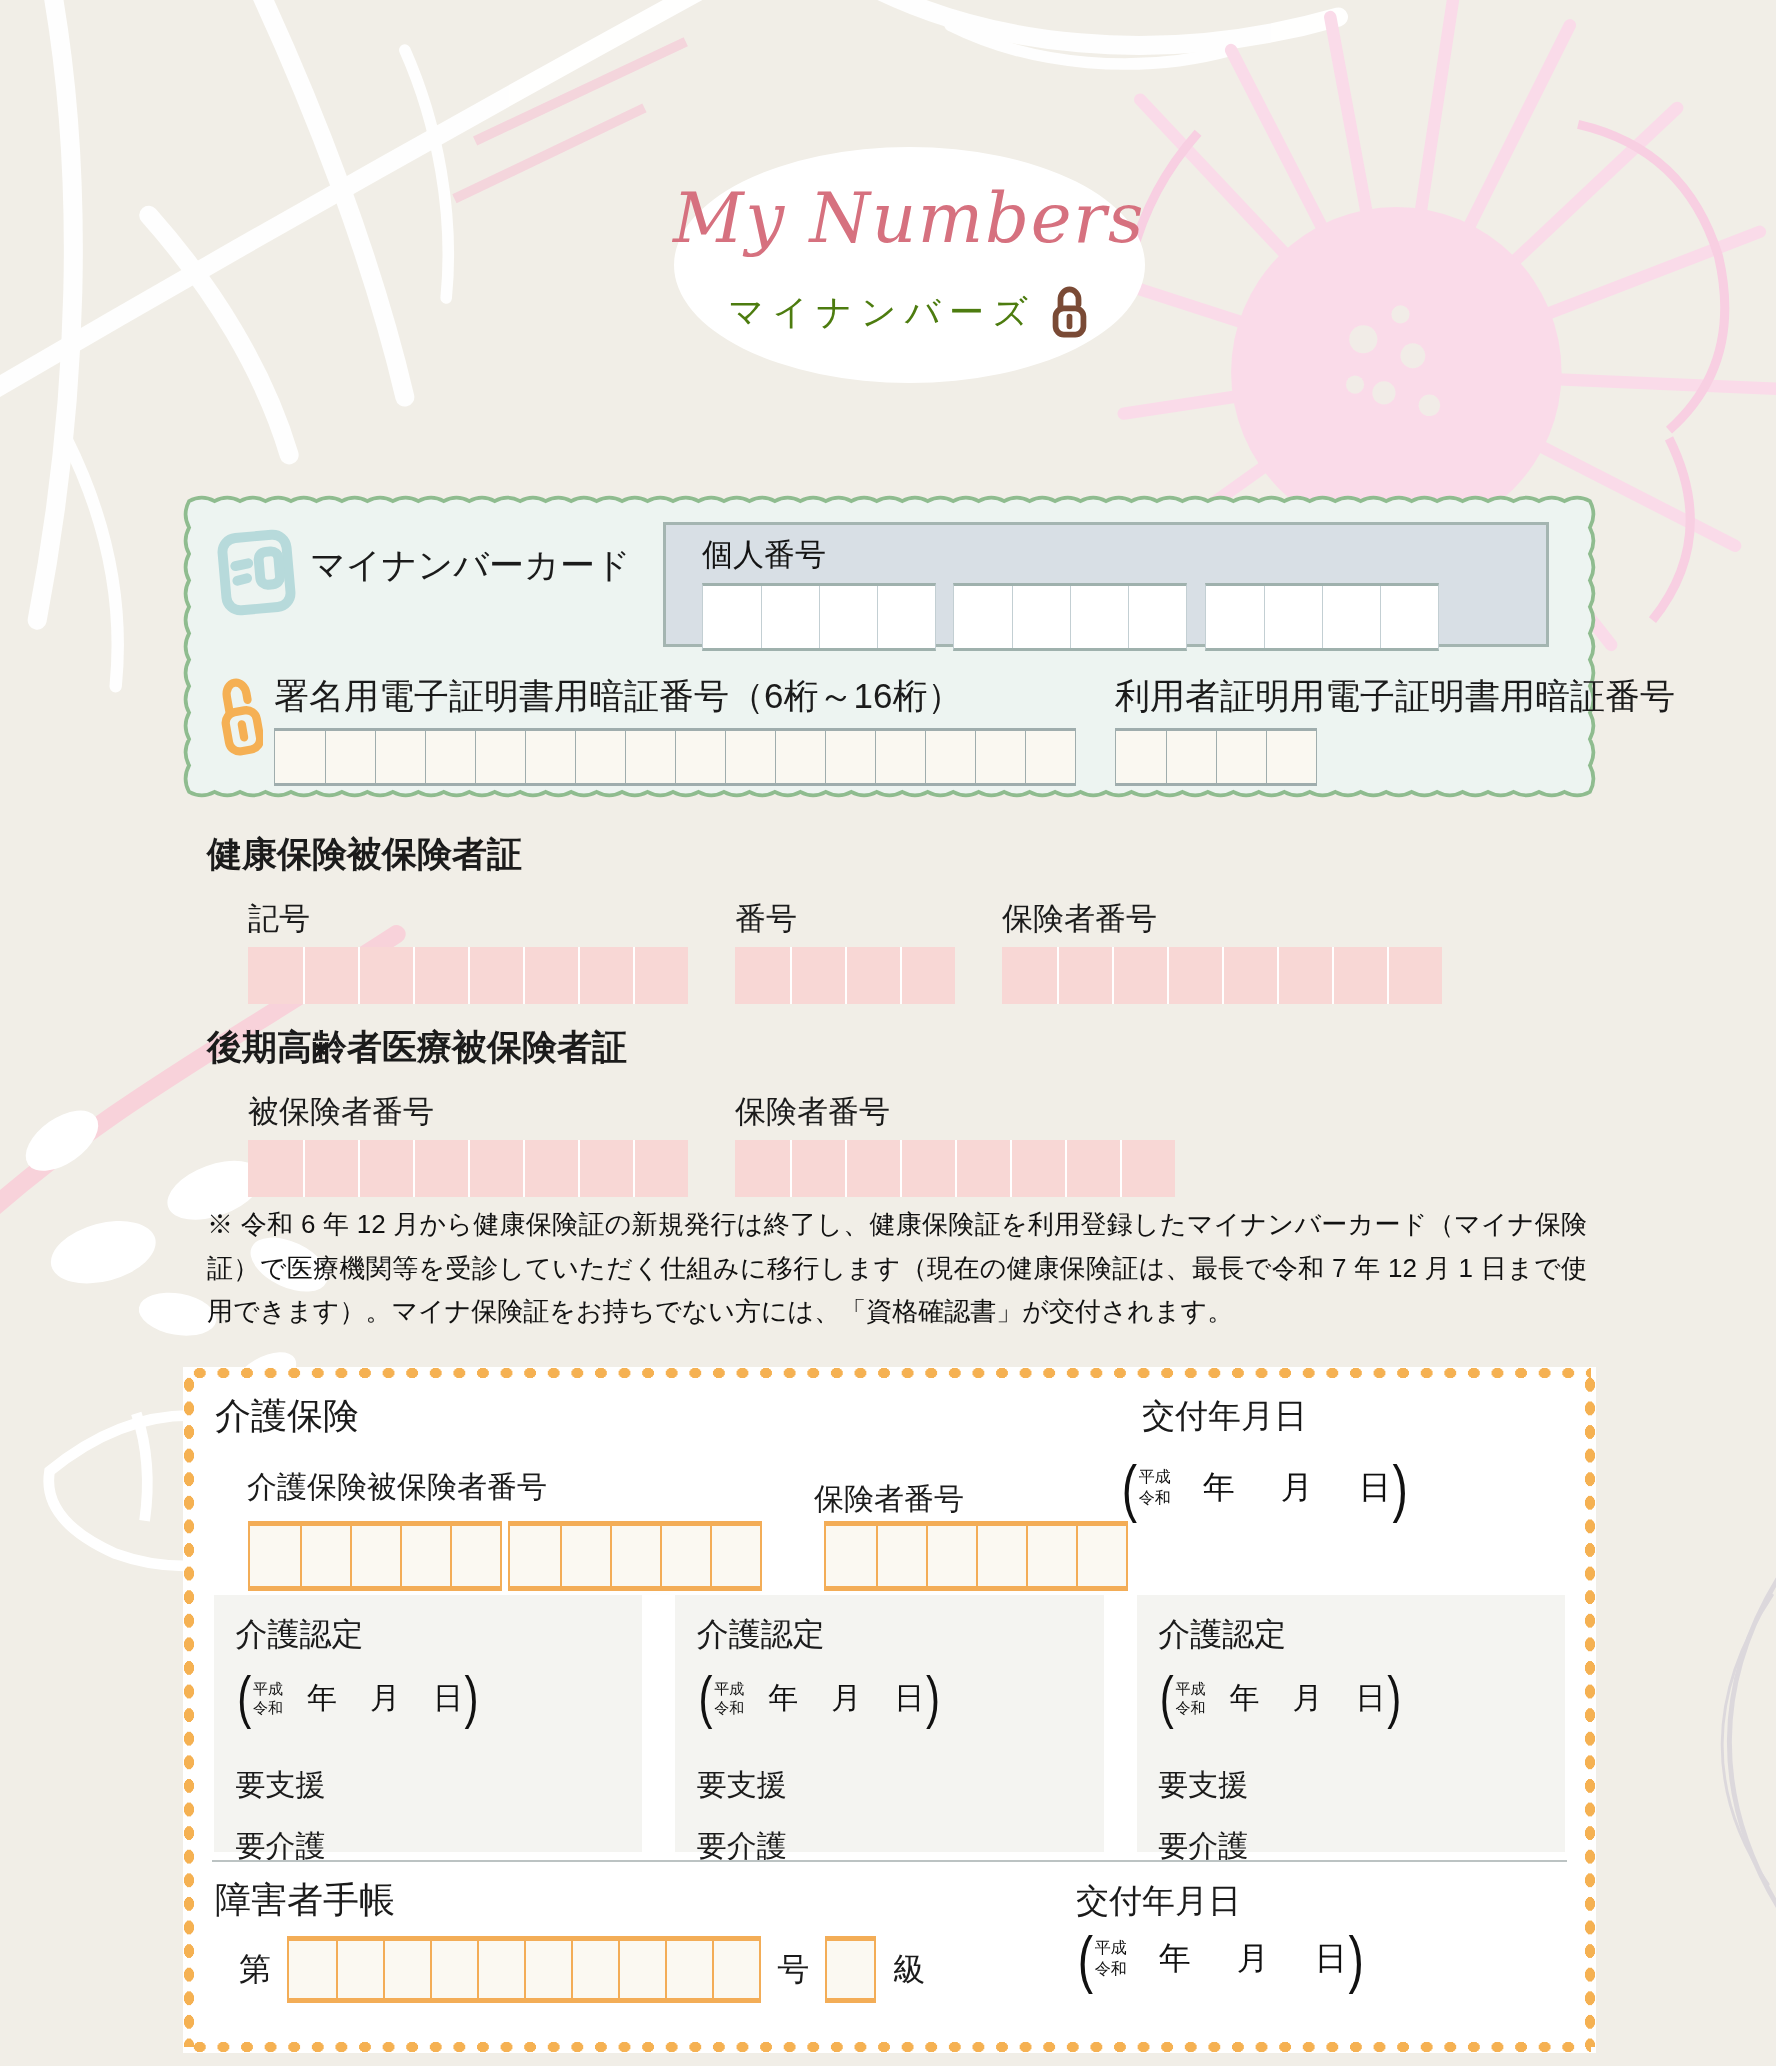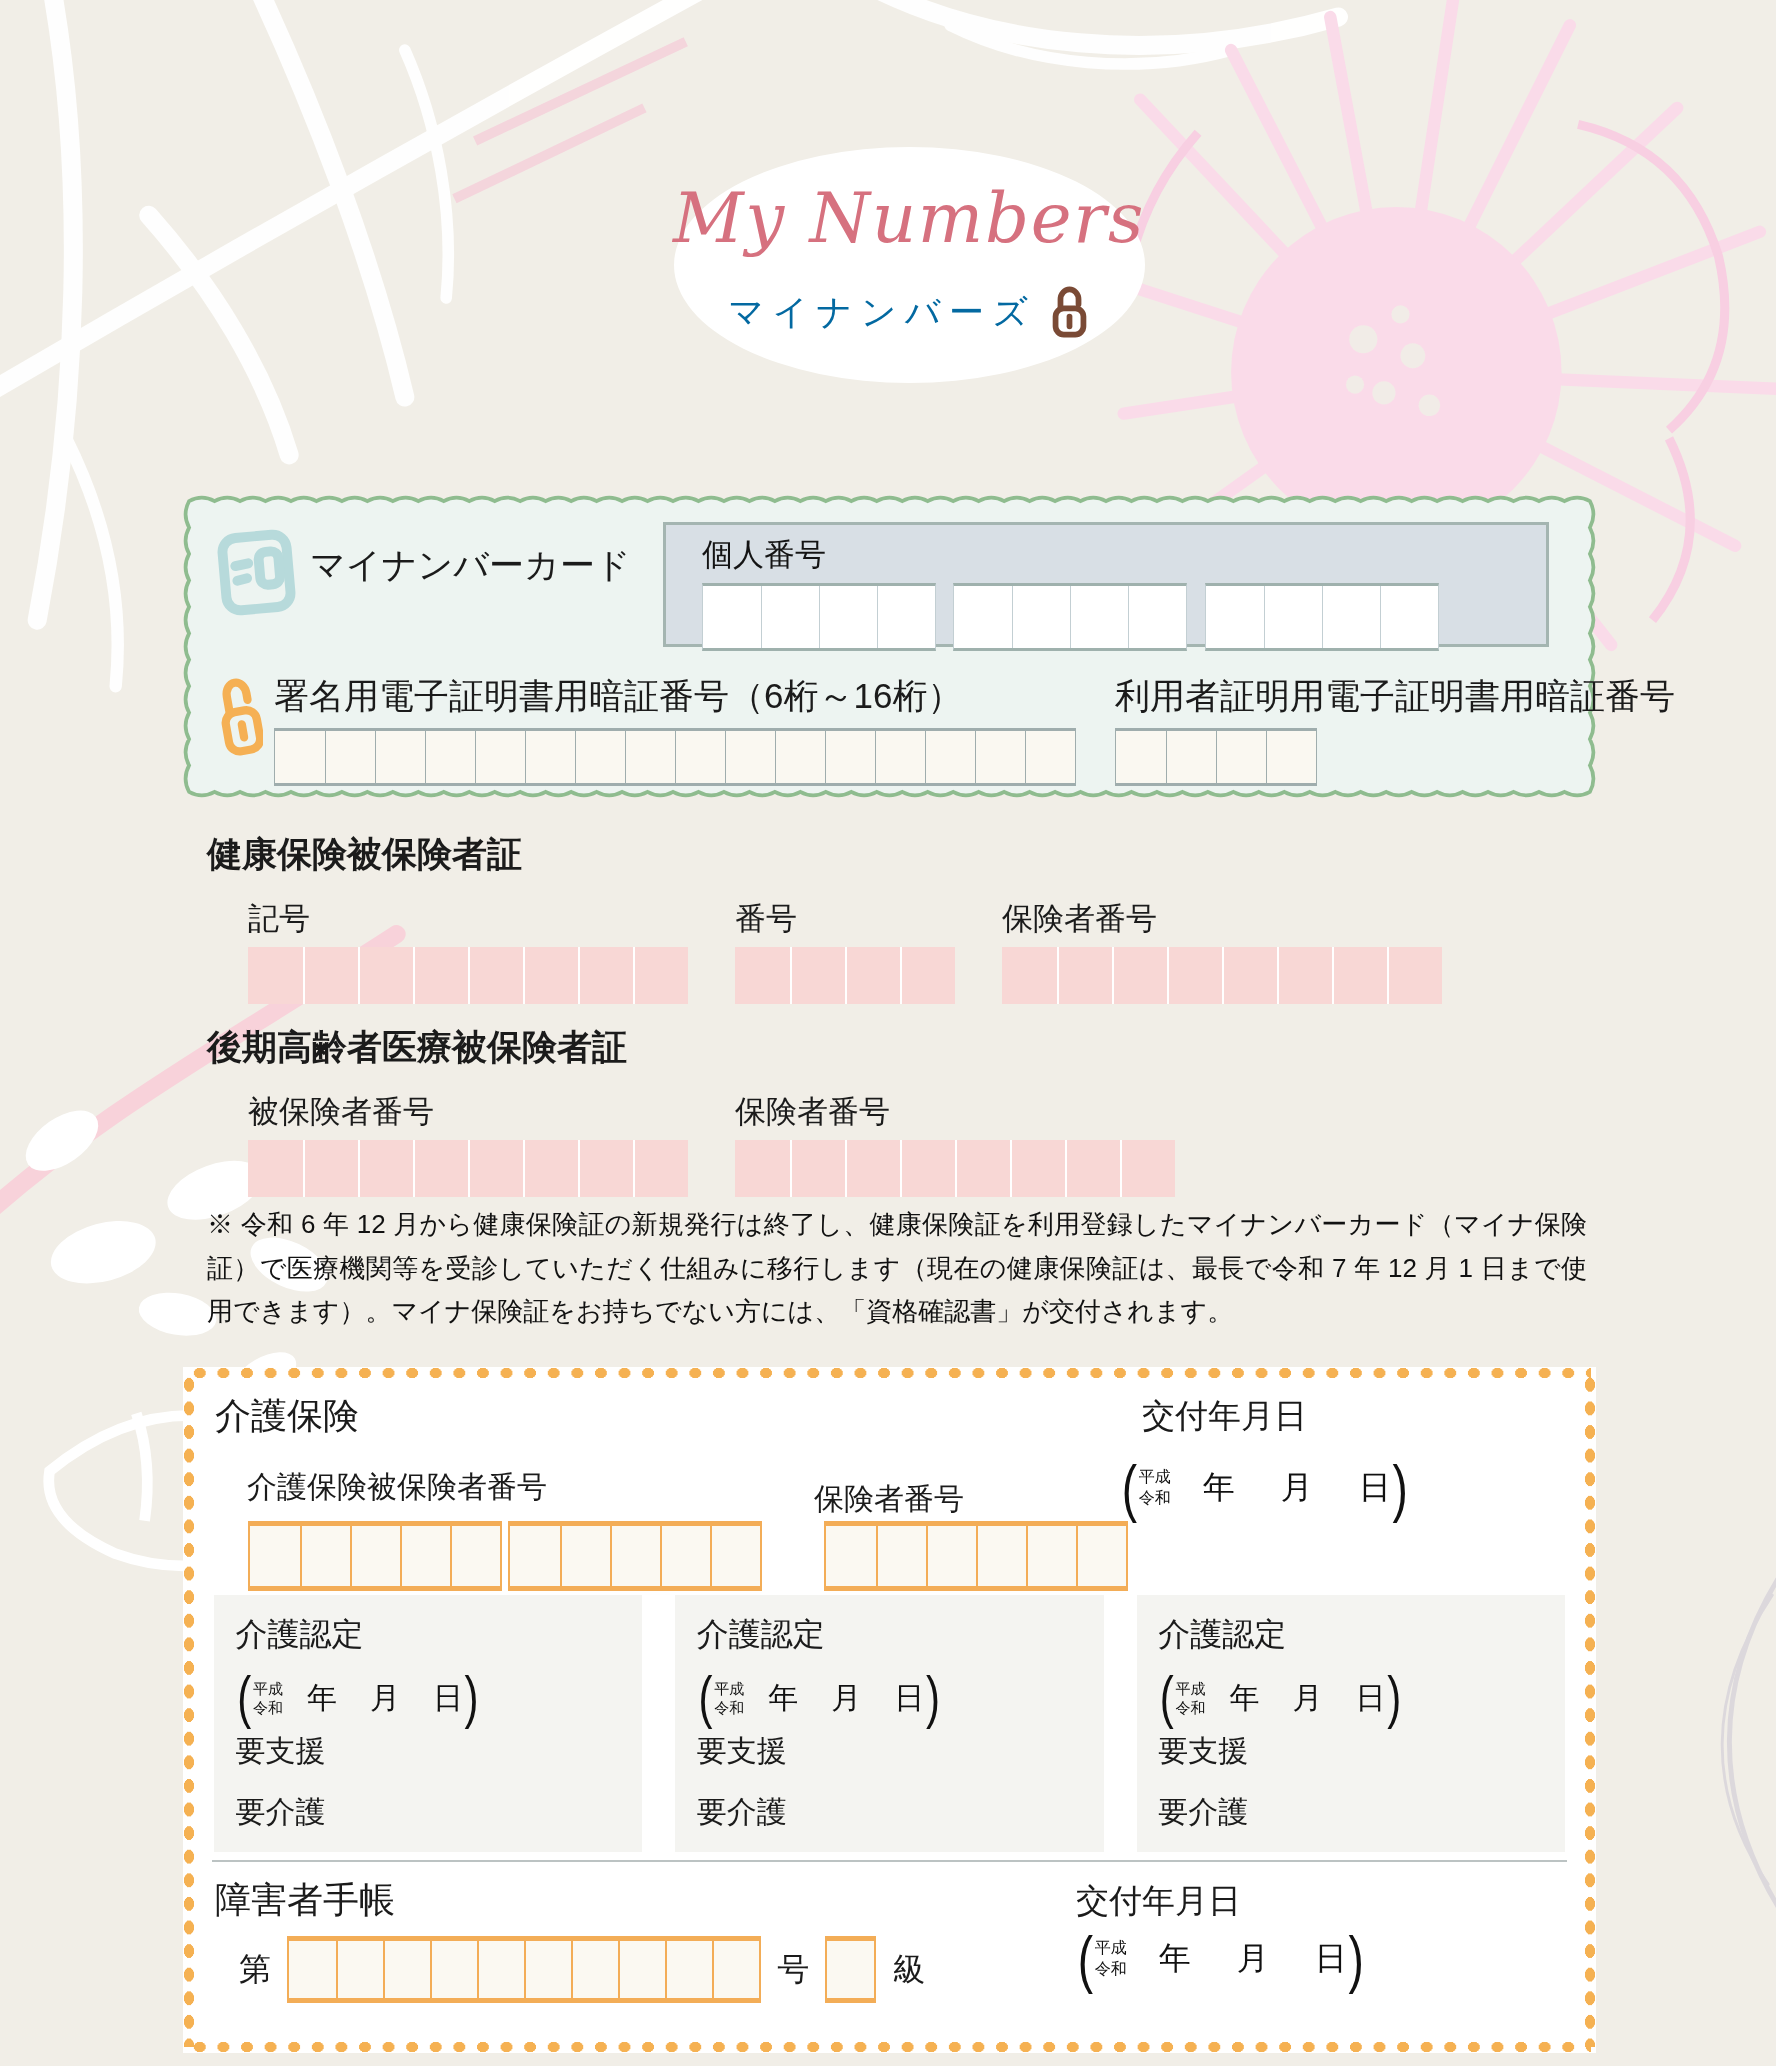--- a/index.html
+++ b/index.html
@@ -11,21 +11,21 @@
   .deco { position:absolute; inset:0; z-index:0; }
 
   
   .title-ellipse { position:absolute; left:674px; top:147px; width:471px; height:236px;
     background:#ffffff; border-radius:50%; z-index:1; }
   .title-en { position:absolute; left:599px; top:178px; width:620px; text-align:center; z-index:2;
     font-family:"DejaVu Serif", serif; font-style:italic; font-size:69px; letter-spacing:1.7px;
     color:#d6717f; white-space:nowrap; }
   .subtitle-row { position:absolute; left:599px; top:285px; width:620px; z-index:2;
     display:flex; justify-content:center; align-items:center; gap:12.4px; }
-  .subtitle { font-size:35px; letter-spacing:8.3px; color:#0369a1; white-space:nowrap; }
+  .subtitle { font-size:35px; letter-spacing:8.3px; color:#4d7c0f; white-space:nowrap; }
 
   
   .grid { display:inline-flex; }
   .grid .cell { flex:none; }
 
   .bluegrid { border:1.2px solid #c3cfd3; border-top:3.7px solid #9fb1ad; border-bottom:3.7px solid #9fb1ad; }
   .bluegrid .cell { width:58px; height:62px; background:#ffffff; border-left:1.2px solid #c3cfd3; }
   .bluegrid .cell:first-child { border-left:none; }
 
   .pingrid { border:1.2px solid #9fadad; border-top:3.3px solid #9fadad; border-bottom:3.3px solid #9fadad; }
@@ -96,21 +96,21 @@
   .ob-era { left:937px; top:94px; }
   .ob-l1 { left:64px; top:100px; font-size:30px; white-space:nowrap; }
   .ob-l2 { left:631px; top:112px; font-size:30px; white-space:nowrap; }
   .ob-grids { left:65px; top:154px; display:flex; }
   .ob-grids .g2 { margin-left:6.2px; }
   .ob-grids .g3 { margin-left:62px; }
   .cards { left:31px; top:228px; width:1351px; display:flex; gap:33px; }
   .card { flex:1 1 0; height:257px; background:#f4f4f1; padding:18px 21.5px; }
   .card-t { font-size:32px; white-space:nowrap; }
   .card .era { margin-top:17.4px; }
-  .card-ys { margin-top:9px; font-size:30px; }
+  .card-ys { margin-top:43px; font-size:30px; }
   .card-yk { margin-top:20px; font-size:30px; }
   .divider { left:29px; top:493px; width:1355px; height:2.1px; background:#bcc3c3; }
   .tb-title { left:32px; top:509px; font-size:36px; white-space:nowrap; }
   .tb-issue { left:893px; top:512px; font-size:33px; white-space:nowrap; }
   .tb-row { left:56px; top:569px; display:flex; align-items:center; }
   .tb-dai, .tb-go, .tb-kyu { font-size:32px; }
   .tb-row .tgrid { margin-left:15.7px; }
   .tb-go { margin-left:16.5px; }
   .tsingle { margin-left:43px; }
   .tb-kyu { margin-left:17.4px; }

